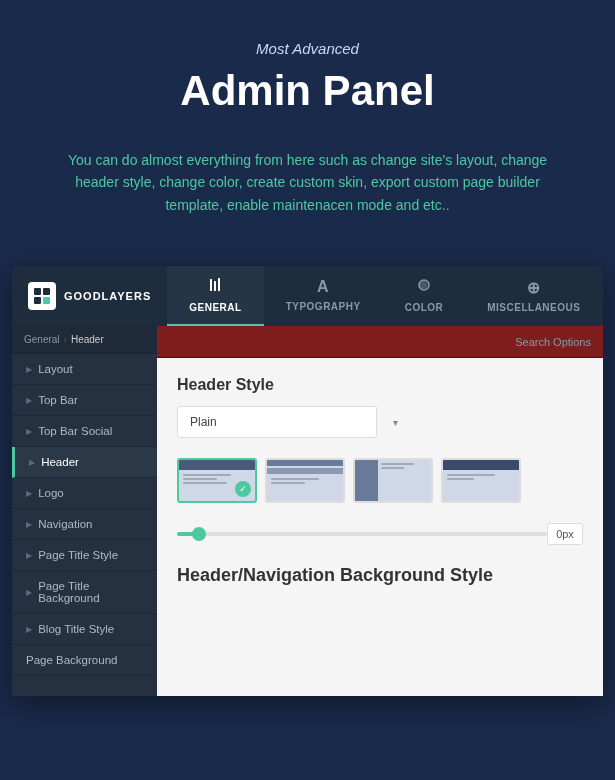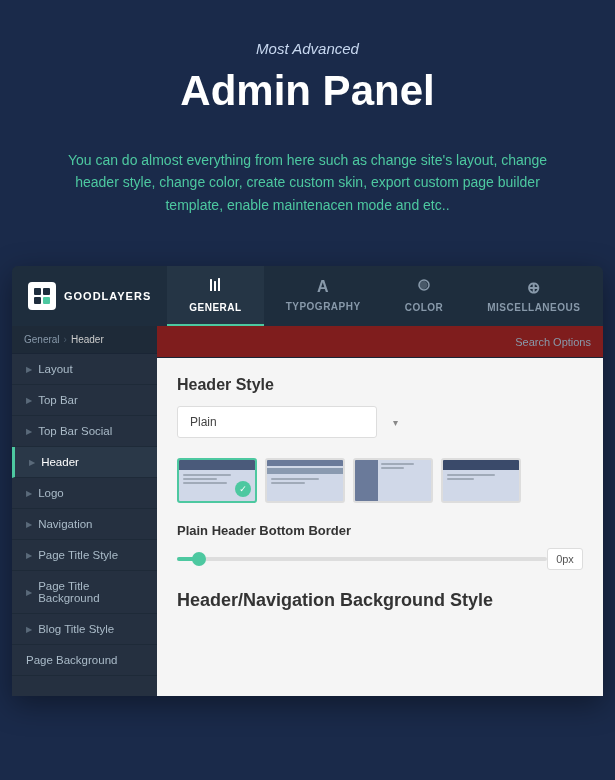--- a/index.html
+++ b/index.html
@@ -499,21 +499,20 @@
           </div>
           <div class="thumb-item">
             <div style="height:10px; background:#3a4a6a; width:100%;"></div>
             <div class="thumb-lines">
               <div class="thumb-line"></div>
               <div class="thumb-line" style="width:40%;"></div>
             </div>
           </div>
         </div>
 
-        <div class="slider-section-title">Plain Header Bottom Border</div>
         <div class="slider-row">
           <div class="slider-track">
             <div class="slider-fill"></div>
             <div class="slider-thumb"></div>
           </div>
           <div class="slider-value">0px</div>
         </div>
 
         <div class="bg-nav-title">Header/Navigation Background Style</div>
 

